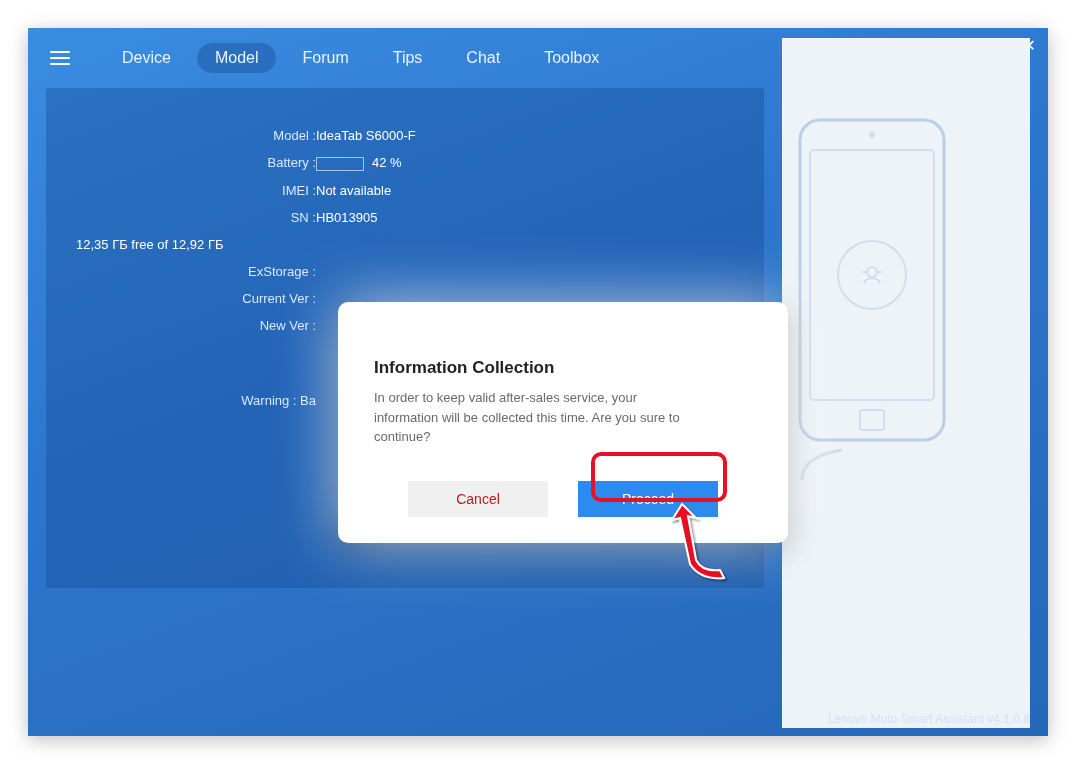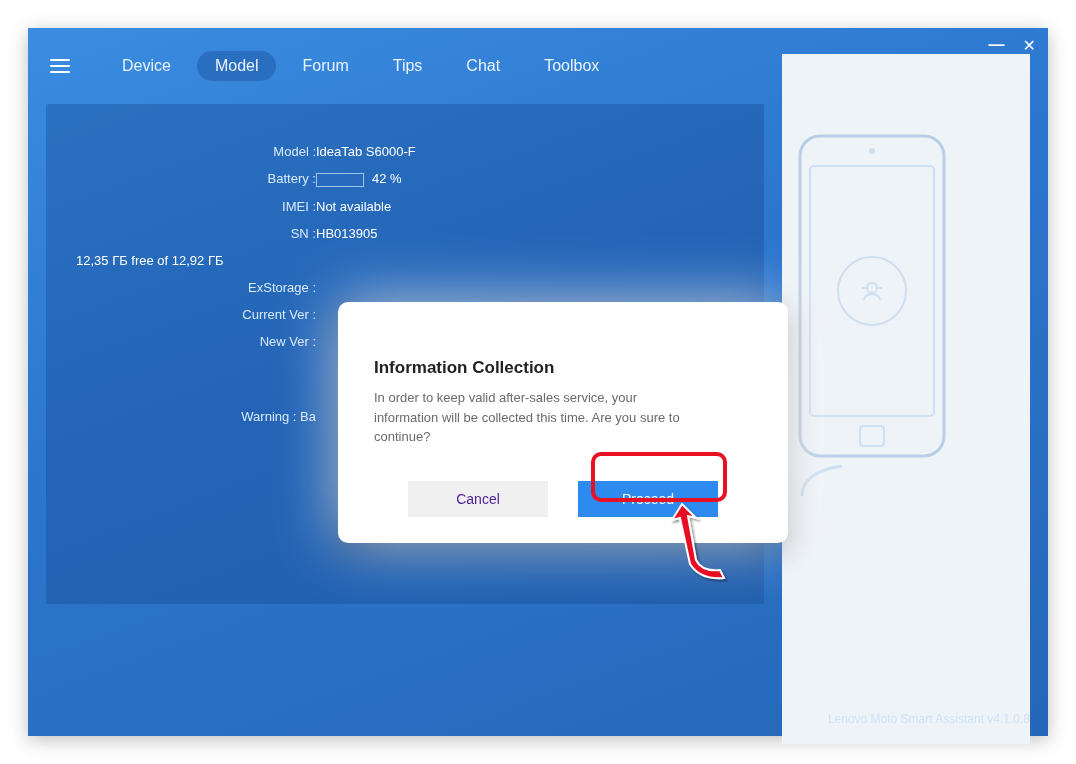--- a/index.html
+++ b/index.html
@@ -5,21 +5,21 @@
   * { box-sizing: border-box; margin: 0; padding: 0; font-family: "Segoe UI", Arial, sans-serif; }
   body { width: 1076px; height: 764px; background: #fff; position: relative; overflow: hidden; }
   .window {
     position: absolute; left: 28px; top: 28px; width: 1020px; height: 708px;
     background: linear-gradient(160deg, #3a8de0 0%, #2d77cf 40%, #2567b8 100%);
     box-shadow: 0 4px 18px rgba(0,0,0,0.25);
   }
   .titlebar-controls { position: absolute; top: 8px; right: 12px; display: flex; gap: 18px; }
   .win-btn { color: #fff; font-size: 16px; cursor: pointer; }
   .win-min { font-weight: bold; }
-  .header { height: 76px; display: flex; align-items: center; padding: 18px 22px; color: #fff; }
+  .header { height: 60px; display: flex; align-items: center; padding: 18px 22px; color: #fff; }
   .hamburger { width: 20px; height: 14px; display: flex; flex-direction: column; justify-content: space-between; cursor: pointer; margin-right: 34px; }
   .hamburger span { height: 2px; background: #fff; border-radius: 1px; }
   .nav { display: flex; gap: 8px; align-items: center; }
   .nav-item { padding: 6px 18px; border-radius: 16px; font-size: 16px; cursor: pointer; color: #eaf3ff; }
   .nav-item.active { background: #2a6fbf; }
   .header-right { margin-left: auto; display: flex; align-items: center; gap: 10px; }
   .user-icon { width: 22px; height: 22px; }
   .login-btn { background: #fff; color: #2d77cf; font-size: 11px; padding: 3px 12px; border-radius: 12px; cursor: pointer; font-weight: 600; }
   .main { display: flex; padding: 0 18px; gap: 18px; height: 600px; }
   .info-panel {
@@ -40,21 +40,21 @@
   .footer { position: absolute; bottom: 10px; right: 18px; color: #cfe2f8; font-size: 12px; }
   
   .dialog {
     position: absolute; left: 310px; top: 274px; width: 450px; background: #fff;
     border-radius: 10px; box-shadow: 0 0 60px rgba(255,255,255,0.7), 0 8px 30px rgba(0,0,0,0.3);
     padding: 56px 36px 26px 36px; z-index: 10;
   }
   .dialog h3 { font-size: 17px; color: #222; margin-bottom: 10px; font-weight: 700; }
   .dialog p { font-size: 13px; color: #6a6a6a; line-height: 1.5; margin-bottom: 34px; max-width: 310px; }
   .dialog-buttons { display: flex; justify-content: center; gap: 30px; }
-  .btn-cancel { width: 140px; height: 36px; background: #f0f0f0; color: #4c1d95; border: none; font-size: 14px; cursor: pointer; }
+  .btn-cancel { width: 140px; height: 36px; background: #f0f0f0; color: #b91c1c; border: none; font-size: 14px; cursor: pointer; }
   .btn-proceed { width: 140px; height: 36px; background: #2d8bf0; color: #fff; border: none; font-size: 14px; cursor: pointer; }
   .proceed-highlight {
     position: absolute; border: 4px solid #e81123; border-radius: 10px;
     left: 563px; top: 424px; width: 136px; height: 50px; z-index: 20; pointer-events: none;
   }
   .cursor-arrow {
     position: absolute; left: 642px; top: 470px; z-index: 30; pointer-events: none;
   }
 </style>
 </head>

